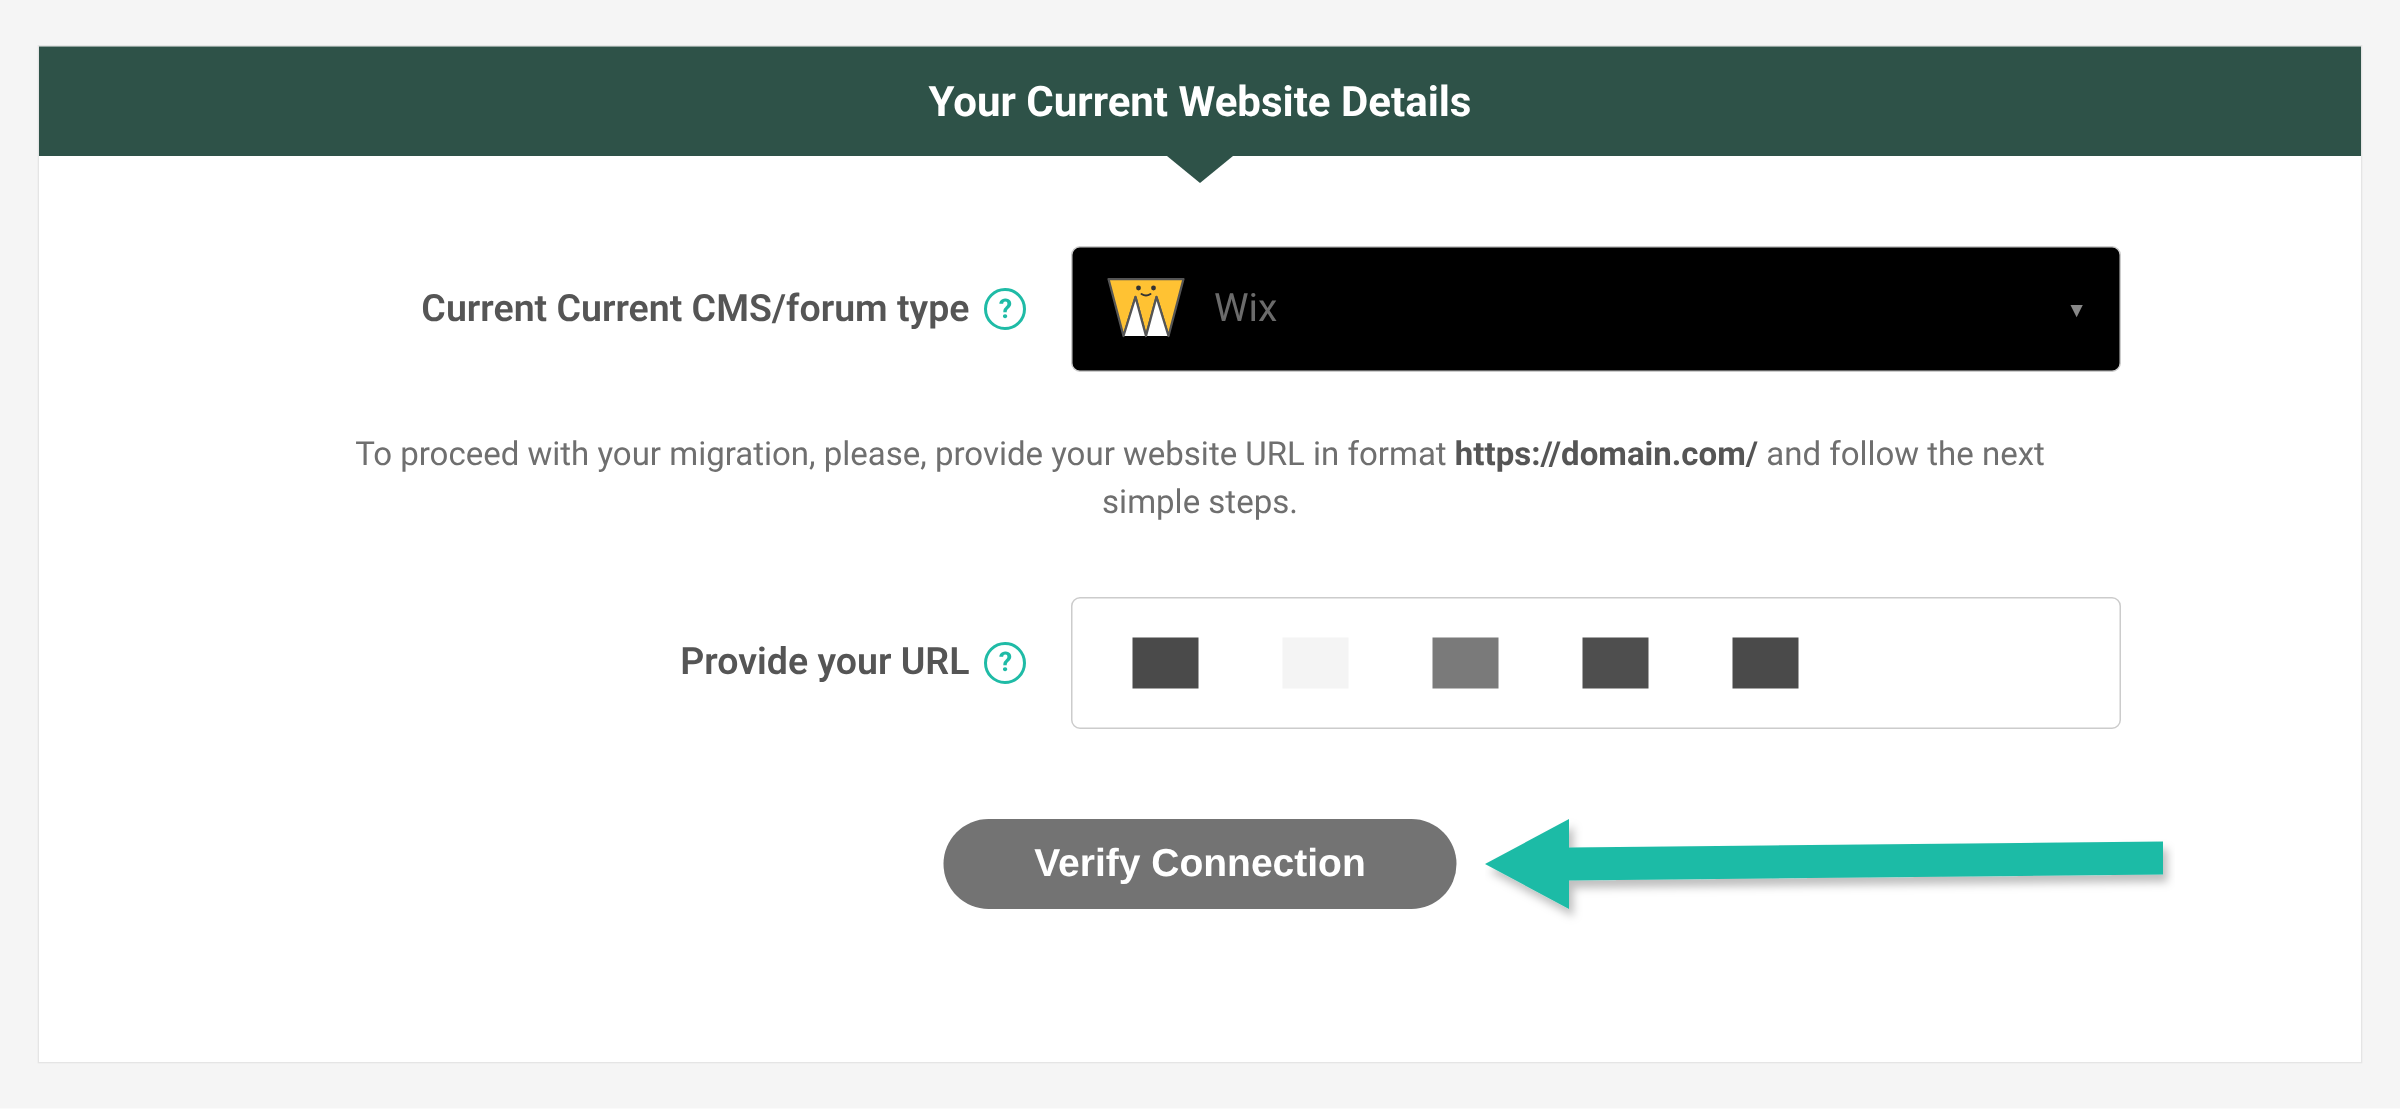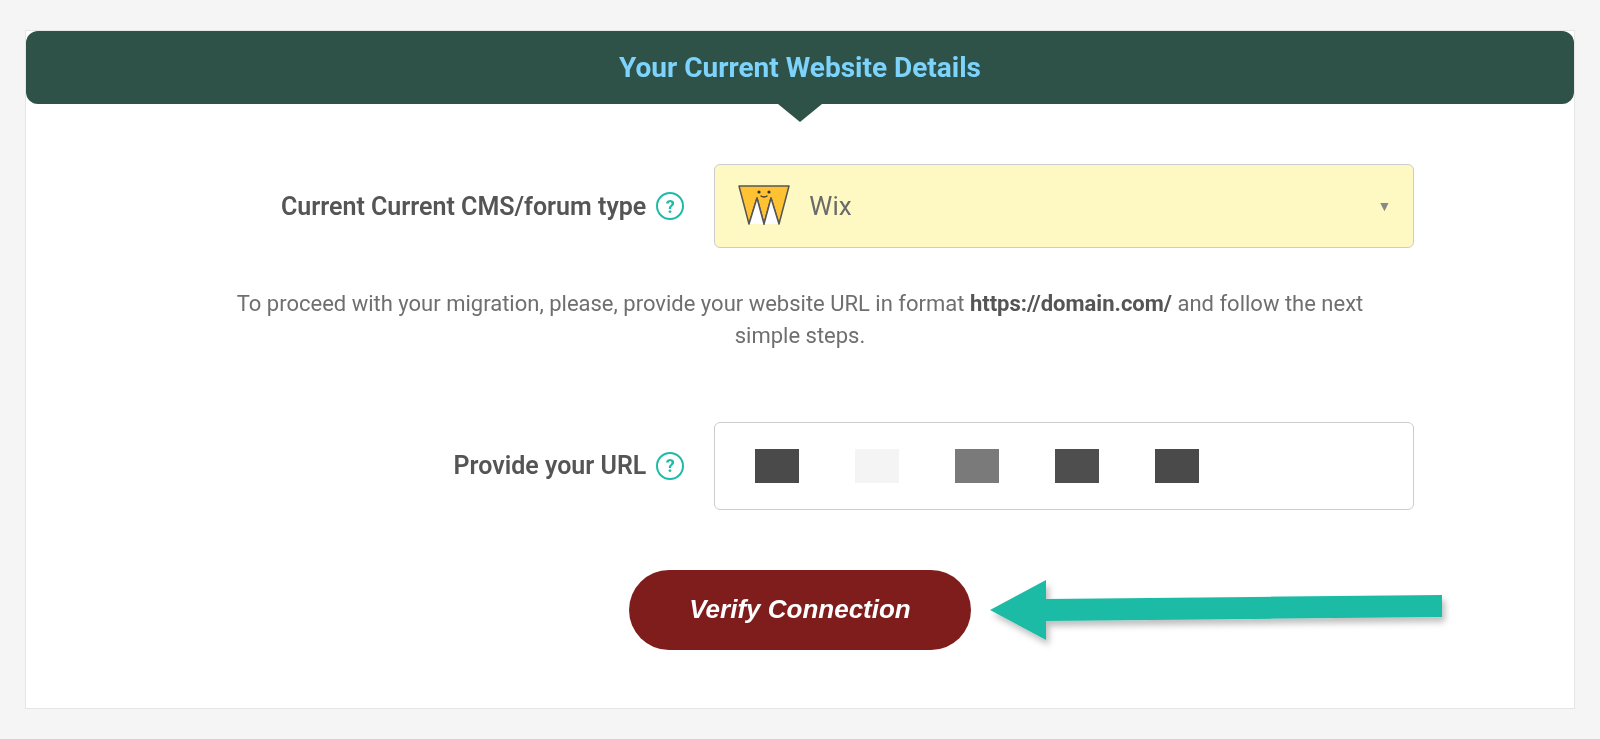--- a/index.html
+++ b/index.html
@@ -13,27 +13,26 @@
   .card {
     background: #fff;
     border: 1px solid #e5e5e5;
     width: 100%;
     height: 100%;
     display: flex;
     flex-direction: column;
   }
   .card-header {
     background: #2e5248;
-    color: #7dd3fc;
+    color: #ffffff;
     text-align: center;
     padding: 20px 0;
     font-size: 28px;
     font-weight: 700;
     position: relative;
-    border-radius: 12px;
   }
   .card-header::after {
     content: "";
     position: absolute;
     left: 50%;
     bottom: -18px;
     transform: translateX(-50%);
     width: 0; height: 0;
     border-left: 22px solid transparent;
     border-right: 22px solid transparent;
@@ -79,21 +78,21 @@
   .form-control-col {
     flex: 1;
     display: flex;
     align-items: center;
   }
   .select-box {
     width: 100%;
     max-width: 700px;
     border: 1px solid #ccc;
     border-radius: 6px;
-    background: #fef9c3;
+    background: #000000;
     height: 84px;
     display: flex;
     align-items: center;
     padding: 0 22px;
     cursor: pointer;
     position: relative;
   }
   .select-box .sel-value {
     color: #6b6b6b;
     font-size: 26px;
@@ -108,21 +107,21 @@
   .wix-logo {
     width: 54px;
     height: 48px;
   }
   .instruction {
     text-align: center;
     color: #6f6f6f;
     font-size: 22px;
     line-height: 1.45;
     max-width: 1140px;
-    margin: 0 auto 70px auto;
+    margin: 0 auto 46px auto;
   }
   .instruction b { color: #555; font-weight: 700; }
   .input-box {
     width: 100%;
     max-width: 700px;
     border: 1px solid #ccc;
     border-radius: 6px;
     background: #fff;
     height: 88px;
     display: flex;
@@ -135,30 +134,29 @@
     height: 34px;
   }
   .button-row {
     display: flex;
     justify-content: center;
     align-items: center;
     margin-top: 60px;
     position: relative;
   }
   .verify-btn {
-    background: #7f1d1d;
+    background: #737373;
     color: #fff;
     border: none;
     border-radius: 46px;
-    height: 80px;
+    height: 60px;
     padding: 0 60px;
     font-size: 26px;
     font-weight: 700;
     cursor: pointer;
-    font-style: italic;
   }
   .arrow-svg {
     position: absolute;
     left: calc(50% + 190px);
     top: 50%;
     transform: translateY(-50%);
   }
 </style>
 </head>
 <body>

